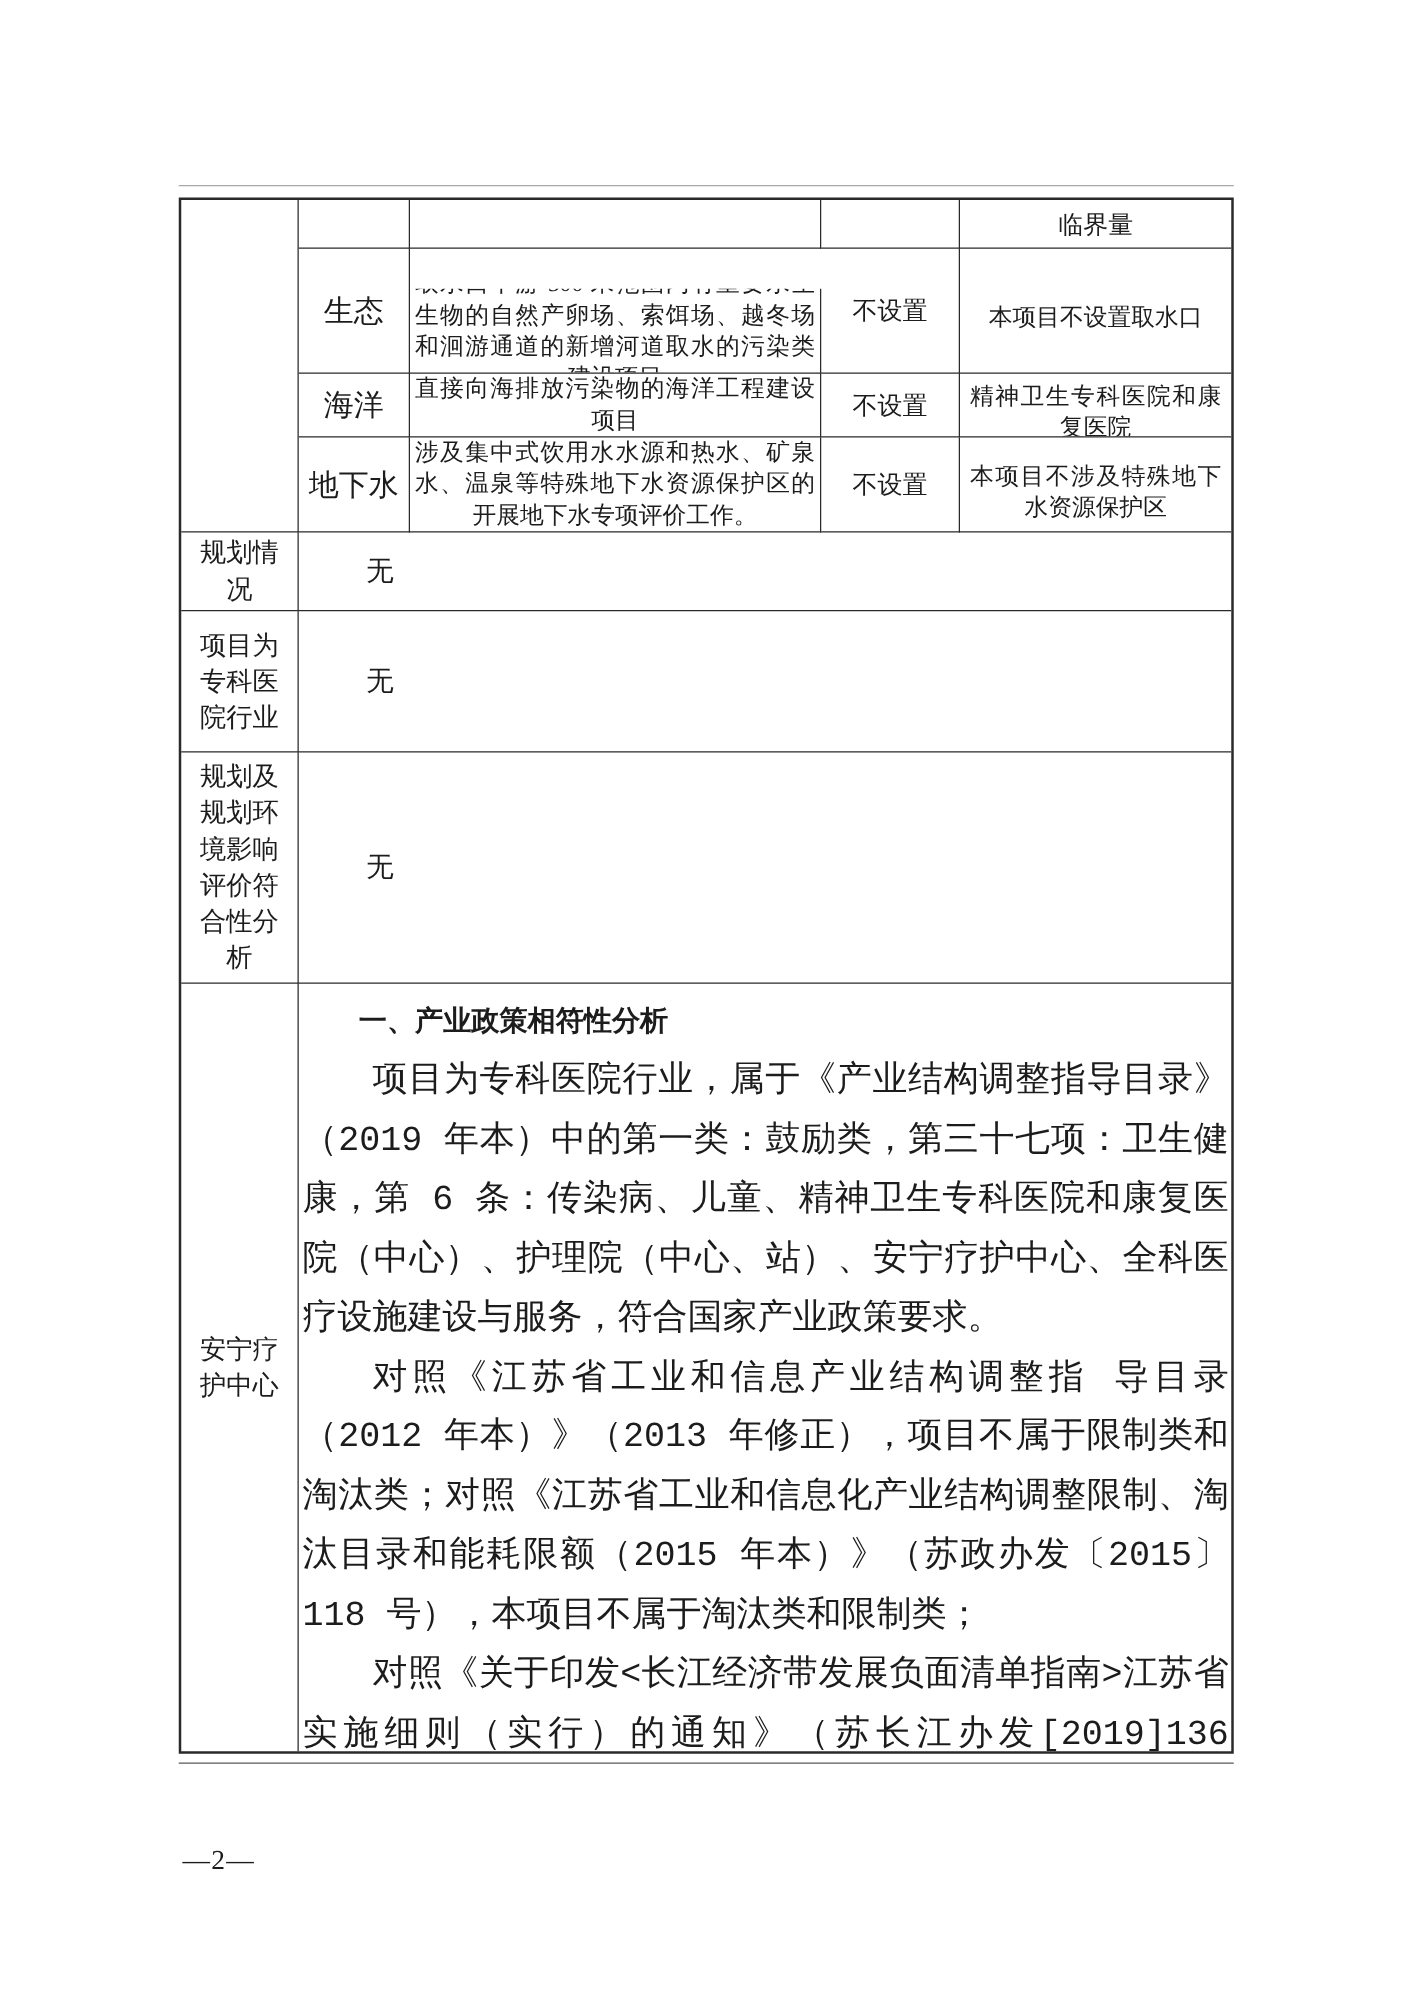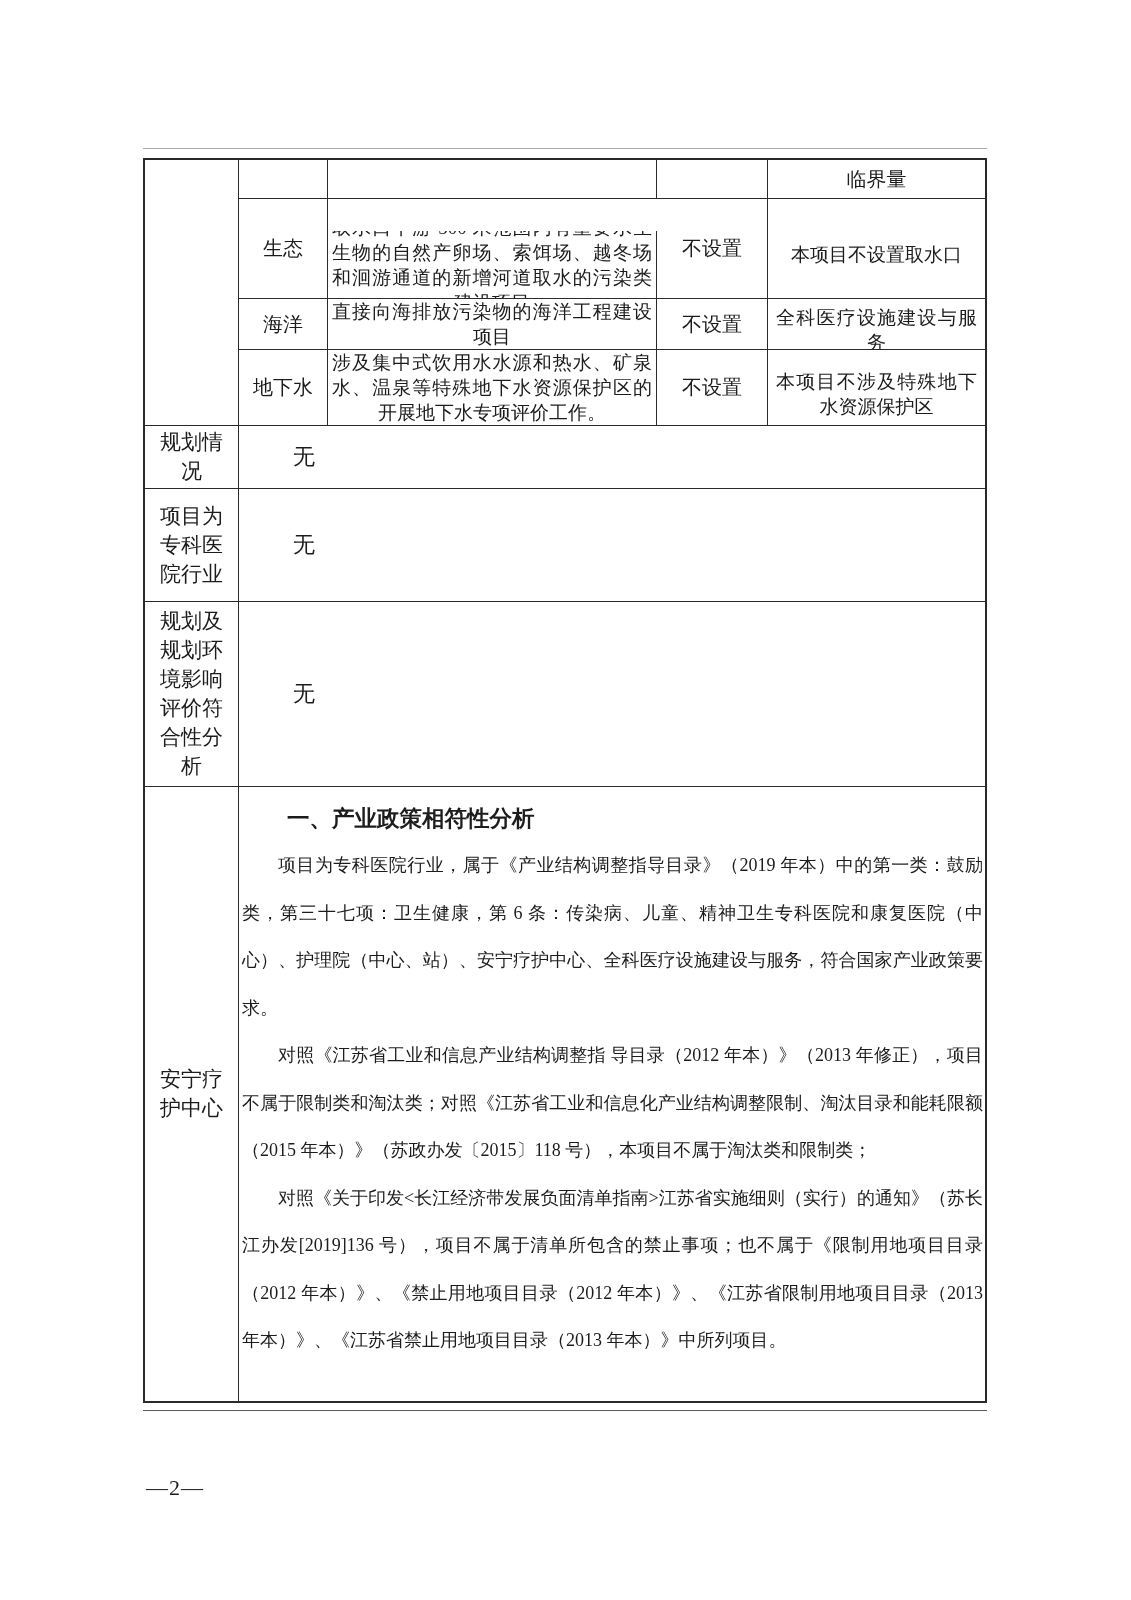--- a/index.html
+++ b/index.html
@@ -51,21 +51,21 @@
   
   .row-label {
     font-size: 21px;
     line-height: 29px;
     text-align: center;
     padding: 0 12px;
   }
 
   
   .cat-cell {
-    font-size: 20px;
+    font-size: 24px;
     text-align: center;
   }
   .desc-cell {
     font-size: 19px;
     line-height: 25px;
     padding: 2px 4px;
   }
   .desc-cell .just {
     width: 100%;
     text-align: justify;
@@ -99,21 +99,21 @@
     font-size: 22px;
   }
   .analysis-heading {
     font-weight: bold;
     font-size: 22.5px;
     line-height: 47px;
     text-indent: 2em;
     margin: 0;
   }
   .analysis-para {
-    font-size: 18px;
+    font-size: 28px;
     line-height: 47.5px;
     text-indent: 2em;
     text-align: justify;
     margin: 0;
   }
 
   .page-footer {
     position: absolute;
     left: 146px;
     top: 1475px;
@@ -146,21 +146,21 @@
     <div class="cell bb res-cell" style="grid-column:5; grid-row:2;">
       <div class="just">本项目不设置取水口</div>
     </div>
 
     <div class="cell br bb cat-cell" style="grid-column:2; grid-row:3;">海洋</div>
     <div class="cell br bb desc-cell" style="grid-column:3; grid-row:3;">
       <div class="just">直接向海排放污染物的海洋工程建设项目</div>
     </div>
     <div class="cell br bb set-cell" style="grid-column:4; grid-row:3;">不设置</div>
     <div class="cell bb res-cell" style="grid-column:5; grid-row:3;">
-      <div class="just">全科医疗设施建设与服务</div>
+      <div class="just">精神卫生专科医院和康复医院</div>
     </div>
 
     <div class="cell br bb cat-cell" style="grid-column:2; grid-row:4;">地下水</div>
     <div class="cell br bb desc-cell" style="grid-column:3; grid-row:4;">
       <div class="just">涉及集中式饮用水水源和热水、矿泉水、温泉等特殊地下水资源保护区的开展地下水专项评价工作。</div>
     </div>
     <div class="cell br bb set-cell" style="grid-column:4; grid-row:4;">不设置</div>
     <div class="cell bb res-cell" style="grid-column:5; grid-row:4;">
       <div class="just">本项目不涉及特殊地下水资源保护区</div>
     </div>
@@ -168,21 +168,21 @@
     <div class="cell br bb row-label" style="grid-column:1; grid-row:5;text-align:center;">规划情况</div>
     <div class="cell bb value-cell" style="grid-column:2 / span 4; grid-row:5;">无</div>
 
     <div class="cell br bb row-label" style="grid-column:1; grid-row:6;">项目为专科医院行业</div>
     <div class="cell bb value-cell" style="grid-column:2 / span 4; grid-row:6;">无</div>
 
     <div class="cell br bb row-label" style="grid-column:1; grid-row:7;">规划及规划环境影响评价符合性分析</div>
     <div class="cell bb value-cell" style="grid-column:2 / span 4; grid-row:7;">无</div>
 
     <div class="cell br row-label" style="grid-column:1; grid-row:8;">安宁疗护中心</div>
-    <div class="cell analysis-cell" style="grid-column:2 / span 4; grid-row:8;">
+    <div class="cell analysis-cell" style="grid-column:2 / span 4; grid-row:8;font-family:Liberation Mono, monospace;">
       <h3 class="analysis-heading">一、产业政策相符性分析</h3>
       <p class="analysis-para">项目为专科医院行业，属于《产业结构调整指导目录》（2019 年本）中的第一类：鼓励类，第三十七项：卫生健康，第 6 条：传染病、儿童、精神卫生专科医院和康复医院（中心）、护理院（中心、站）、安宁疗护中心、全科医疗设施建设与服务，符合国家产业政策要求。</p>
       <p class="analysis-para">对照《江苏省工业和信息产业结构调整指 导目录（2012 年本）》（2013 年修正），项目不属于限制类和淘汰类；对照《江苏省工业和信息化产业结构调整限制、淘汰目录和能耗限额（2015 年本）》（苏政办发〔2015〕118 号），本项目不属于淘汰类和限制类；</p>
       <p class="analysis-para">对照《关于印发&lt;长江经济带发展负面清单指南&gt;江苏省实施细则（实行）的通知》（苏长江办发[2019]136 号），项目不属于清单所包含的禁止事项；也不属于《限制用地项目目录（2012 年本）》、《禁止用地项目目录（2012 年本）》、《江苏省限制用地项目目录（2013 年本）》、《江苏省禁止用地项目目录（2013 年本）》中所列项目。</p>
     </div>
 
   </div>
 
   <div class="page-footer">—2—</div>
 

